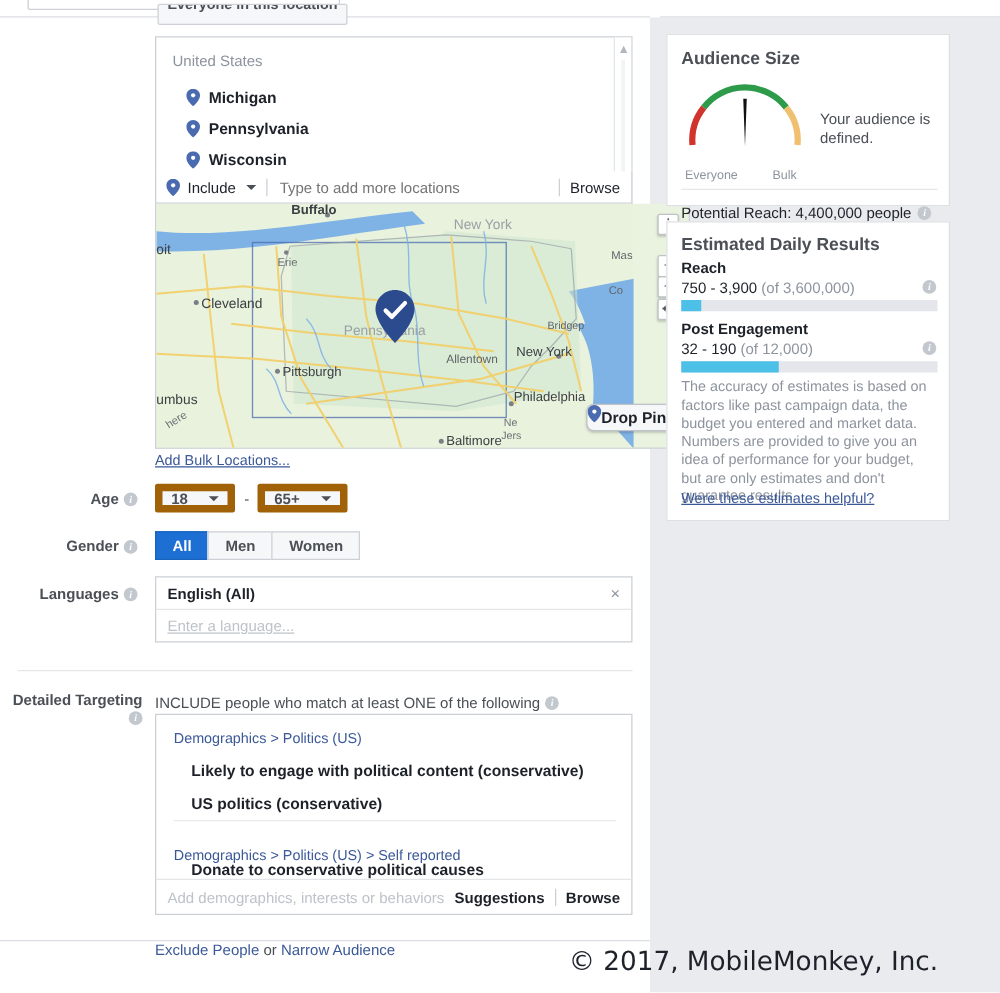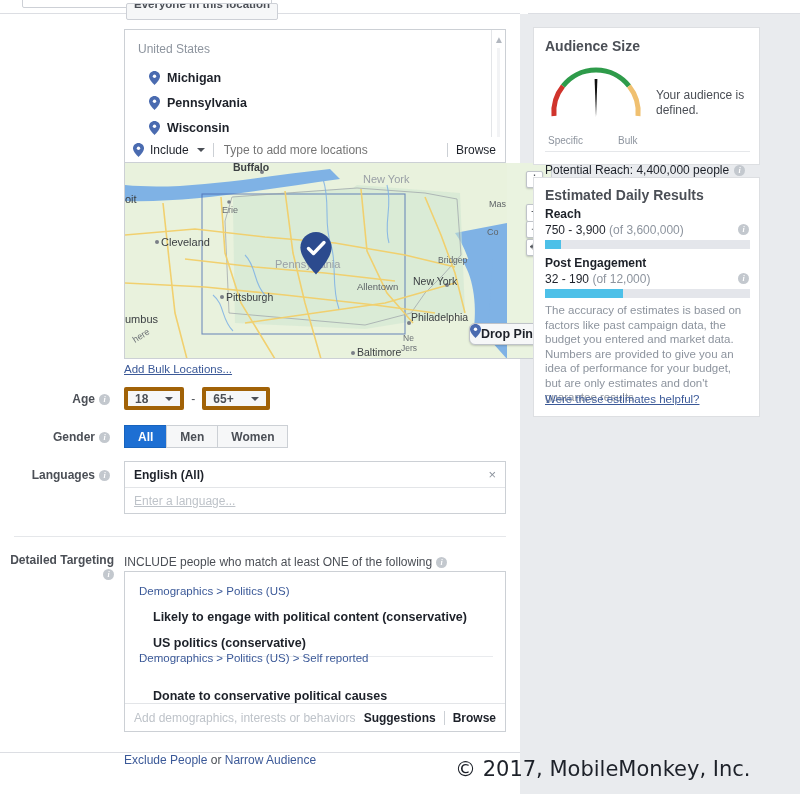--- a/index.html
+++ b/index.html
@@ -124,21 +124,21 @@
   }
   .info-i {
     display:inline-block; width:11px; height:11px; border-radius:50%;
     background:#c3c8ce; color:#fff; font-size:8px; font-weight:bold;
     line-height:11px; text-align:center; vertical-align:1px; margin-left:4px;
     font-style:italic; font-family:"Liberation Serif", serif;
   }
 
   .age-row  { position:absolute; left:124px; top:387px; display:flex; align-items:center; gap:7px; }
   .sel {
-    background:#f6f7f8; border:4px solid #a16207; border-radius:2px;
+    background:#f6f7f8; border:6px solid #a16207; border-radius:2px;
     height:23px; padding:0 7px; display:flex; align-items:center; gap:9px;
     font-size:12px; font-weight:bold; color:#4b4f56; min-width:42px;
   }
   .dash { color:#4b4f56; font-size:12px; }
 
   .gender-row { position:absolute; left:124px; top:425px; display:flex; }
   .seg {
     border:1px solid #ccd0d5; border-right:none; background:#f6f7f8;
     height:23px; padding:0 13px; display:flex; align-items:center;
     font-size:12px; font-weight:bold; color:#4b4f56;
@@ -440,21 +440,21 @@
   </div>
   <div class="dt-head">
     <span>INCLUDE people who match at least ONE of the following</span><span class="info-i">i</span>
   </div>
 
   <div class="dt-box">
     <div class="dt-path" style="top:13px;">Demographics &gt; Politics (US)</div>
     <div class="dt-item" style="top:38px;">Likely to engage with political content (conservative)</div>
     <div class="dt-item" style="top:64px;">US politics (conservative)</div>
     <div class="dt-sep" style="top:84px;"></div>
-    <div class="dt-path" style="top:80px;">Demographics &gt; Politics (US) &gt; Self reported</div>
+    <div class="dt-path" style="top:107px;">Demographics &gt; Politics (US) &gt; Self reported</div>
     <div class="dt-item" style="top:117px;">Donate to conservative political causes</div>
 
     <div class="dt-foot">
       <span class="ph">Add demographics, interests or behaviors</span>
       <span class="lnk">Suggestions</span>
       <span class="vdiv"></span>
       <span class="lnk">Browse</span>
     </div>
   </div>
 
@@ -466,21 +466,21 @@
     <div class="card-title aud-title">Audience Size</div>
 
     <div class="gauge">
       <svg width="100" height="60" viewBox="0 0 100 60">
         <path d="M8 56 A42 42 0 0 1 17 26" stroke="#d0342c" stroke-width="5" fill="none" stroke-linecap="butt"></path>
         <path d="M17 26 A42 42 0 0 1 83 26" stroke="#2e9b4a" stroke-width="5" fill="none"></path>
         <path d="M83 26 A42 42 0 0 1 92 56" stroke="#f0c070" stroke-width="5" fill="none" stroke-linecap="butt"></path>
         <path d="M50 57 L48.6 19 L51.4 19 Z" fill="#111"></path>
       </svg>
     </div>
-    <div class="gauge-lbl g-spec">Specific</div>
+    <div class="gauge-lbl g-spec">Everyone</div>
     <div class="gauge-lbl g-broad">Bulk</div>
 
     <div class="aud-msg">Your audience is defined.</div>
     <div class="aud-sep"></div>
 
     <div class="reach-line">
       <span>Potential Reach: 4,400,000 people</span>
       <span class="info-i" style="margin-left:0;">i</span>
     </div>
   </div>

